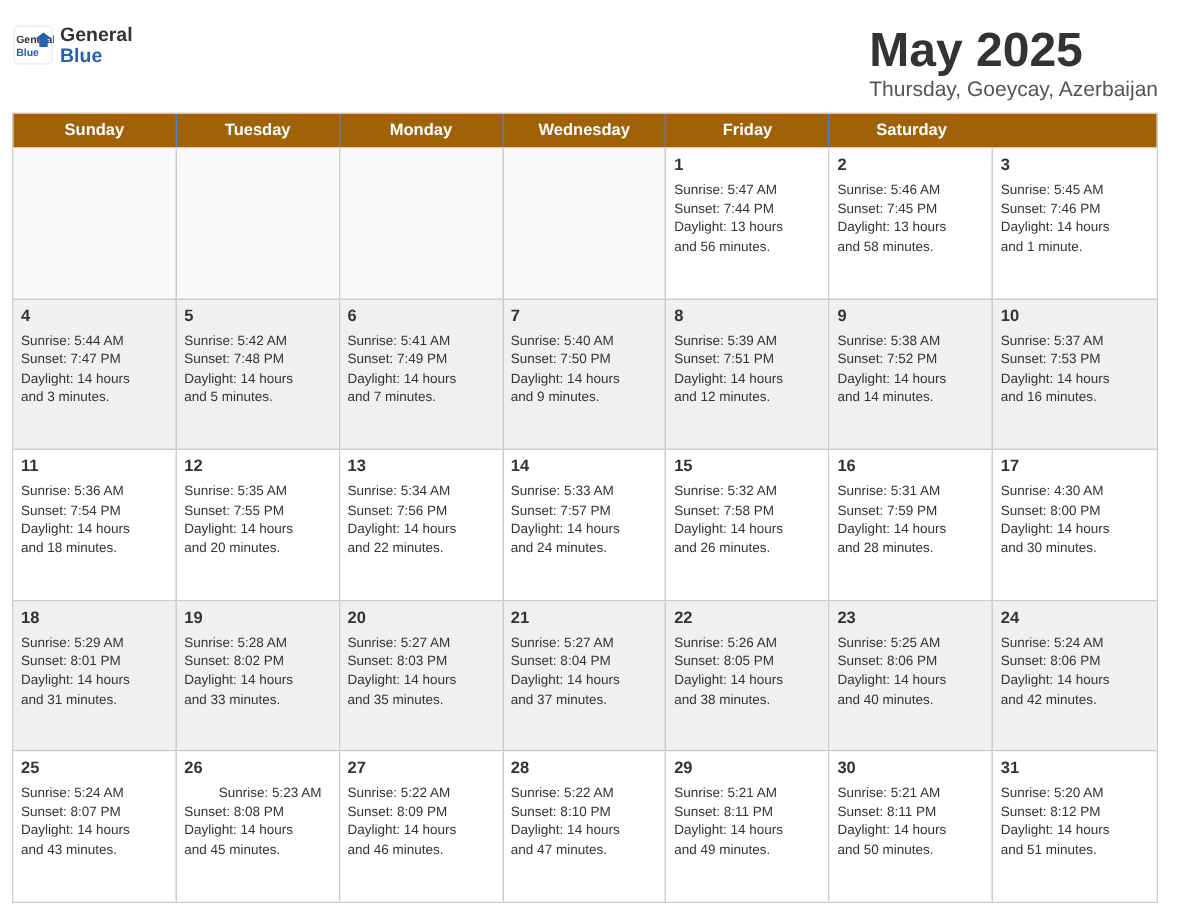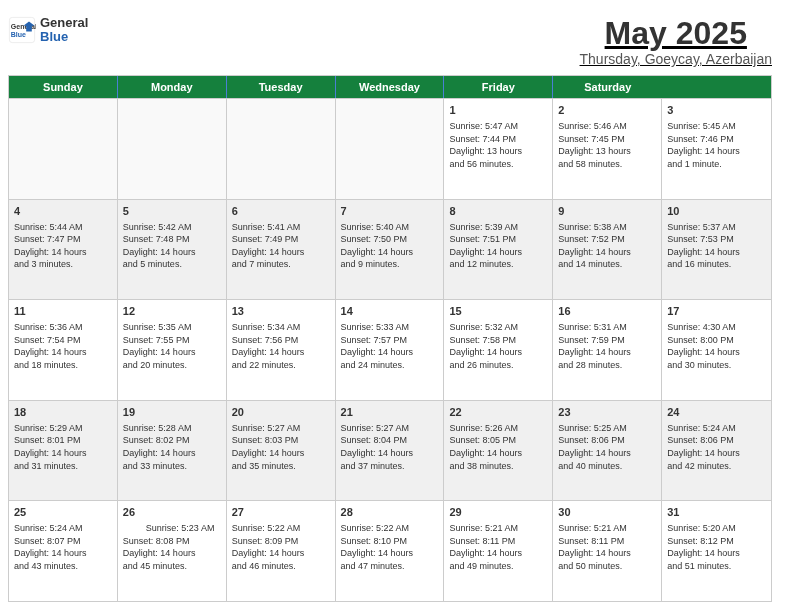--- a/index.html
+++ b/index.html
@@ -26,43 +26,42 @@
     .logo {
       display: flex;
       align-items: center;
       gap: 4px;
     }
     .logo-icon {
       width: 28px;
       height: 28px;
     }
     .title-block {
-      text-align: center;
-      text-decoration: underline;
+      text-align: left;
     }
     .main-title {
       font-size: 32px;
       font-weight: bold;
       color: #333;
       line-height: 1.1;
     }
     .subtitle {
       font-size: 14px;
       color: #555;
     }
     .calendar {
       flex: 1;
       display: flex;
       flex-direction: column;
       border: 1px solid #ccc;
     }
     .cal-header {
       display: grid;
       grid-template-columns: repeat(7, 1fr);
-      background: #15803d;
+      background: #a16207;
     }
     .cal-header-cell {
       color: #fff;
       font-size: 11px;
       font-weight: bold;
       padding: 5px 4px;
       text-align: center;
       border-right: 1px solid #4a7fd4;
     }
     .cal-header-cell:last-child { border-right: none; }
@@ -121,22 +120,22 @@
     </div>
     <div class="title-block">
       <div class="main-title">May 2025</div>
       <div class="subtitle">Thursday, Goeycay, Azerbaijan</div>
     </div>
   </div>
 
   <div class="calendar">
     <div class="cal-header" id="cal-header">
         <div class="cal-header-cell">Sunday</div>
+        <div class="cal-header-cell">Tuesday</div>
         <div class="cal-header-cell">Monday</div>
-        <div class="cal-header-cell">Tuesday</div>
         <div class="cal-header-cell">Wednesday</div>
         <div class="cal-header-cell">Friday</div>
         <div class="cal-header-cell">Saturday</div>
       </div>
     <div class="cal-body" id="cal-body">
         <div class="cal-row">
           <div class="cal-cell empty"></div>
           <div class="cal-cell empty"></div>
           <div class="cal-cell empty"></div>
           <div class="cal-cell empty"></div>

